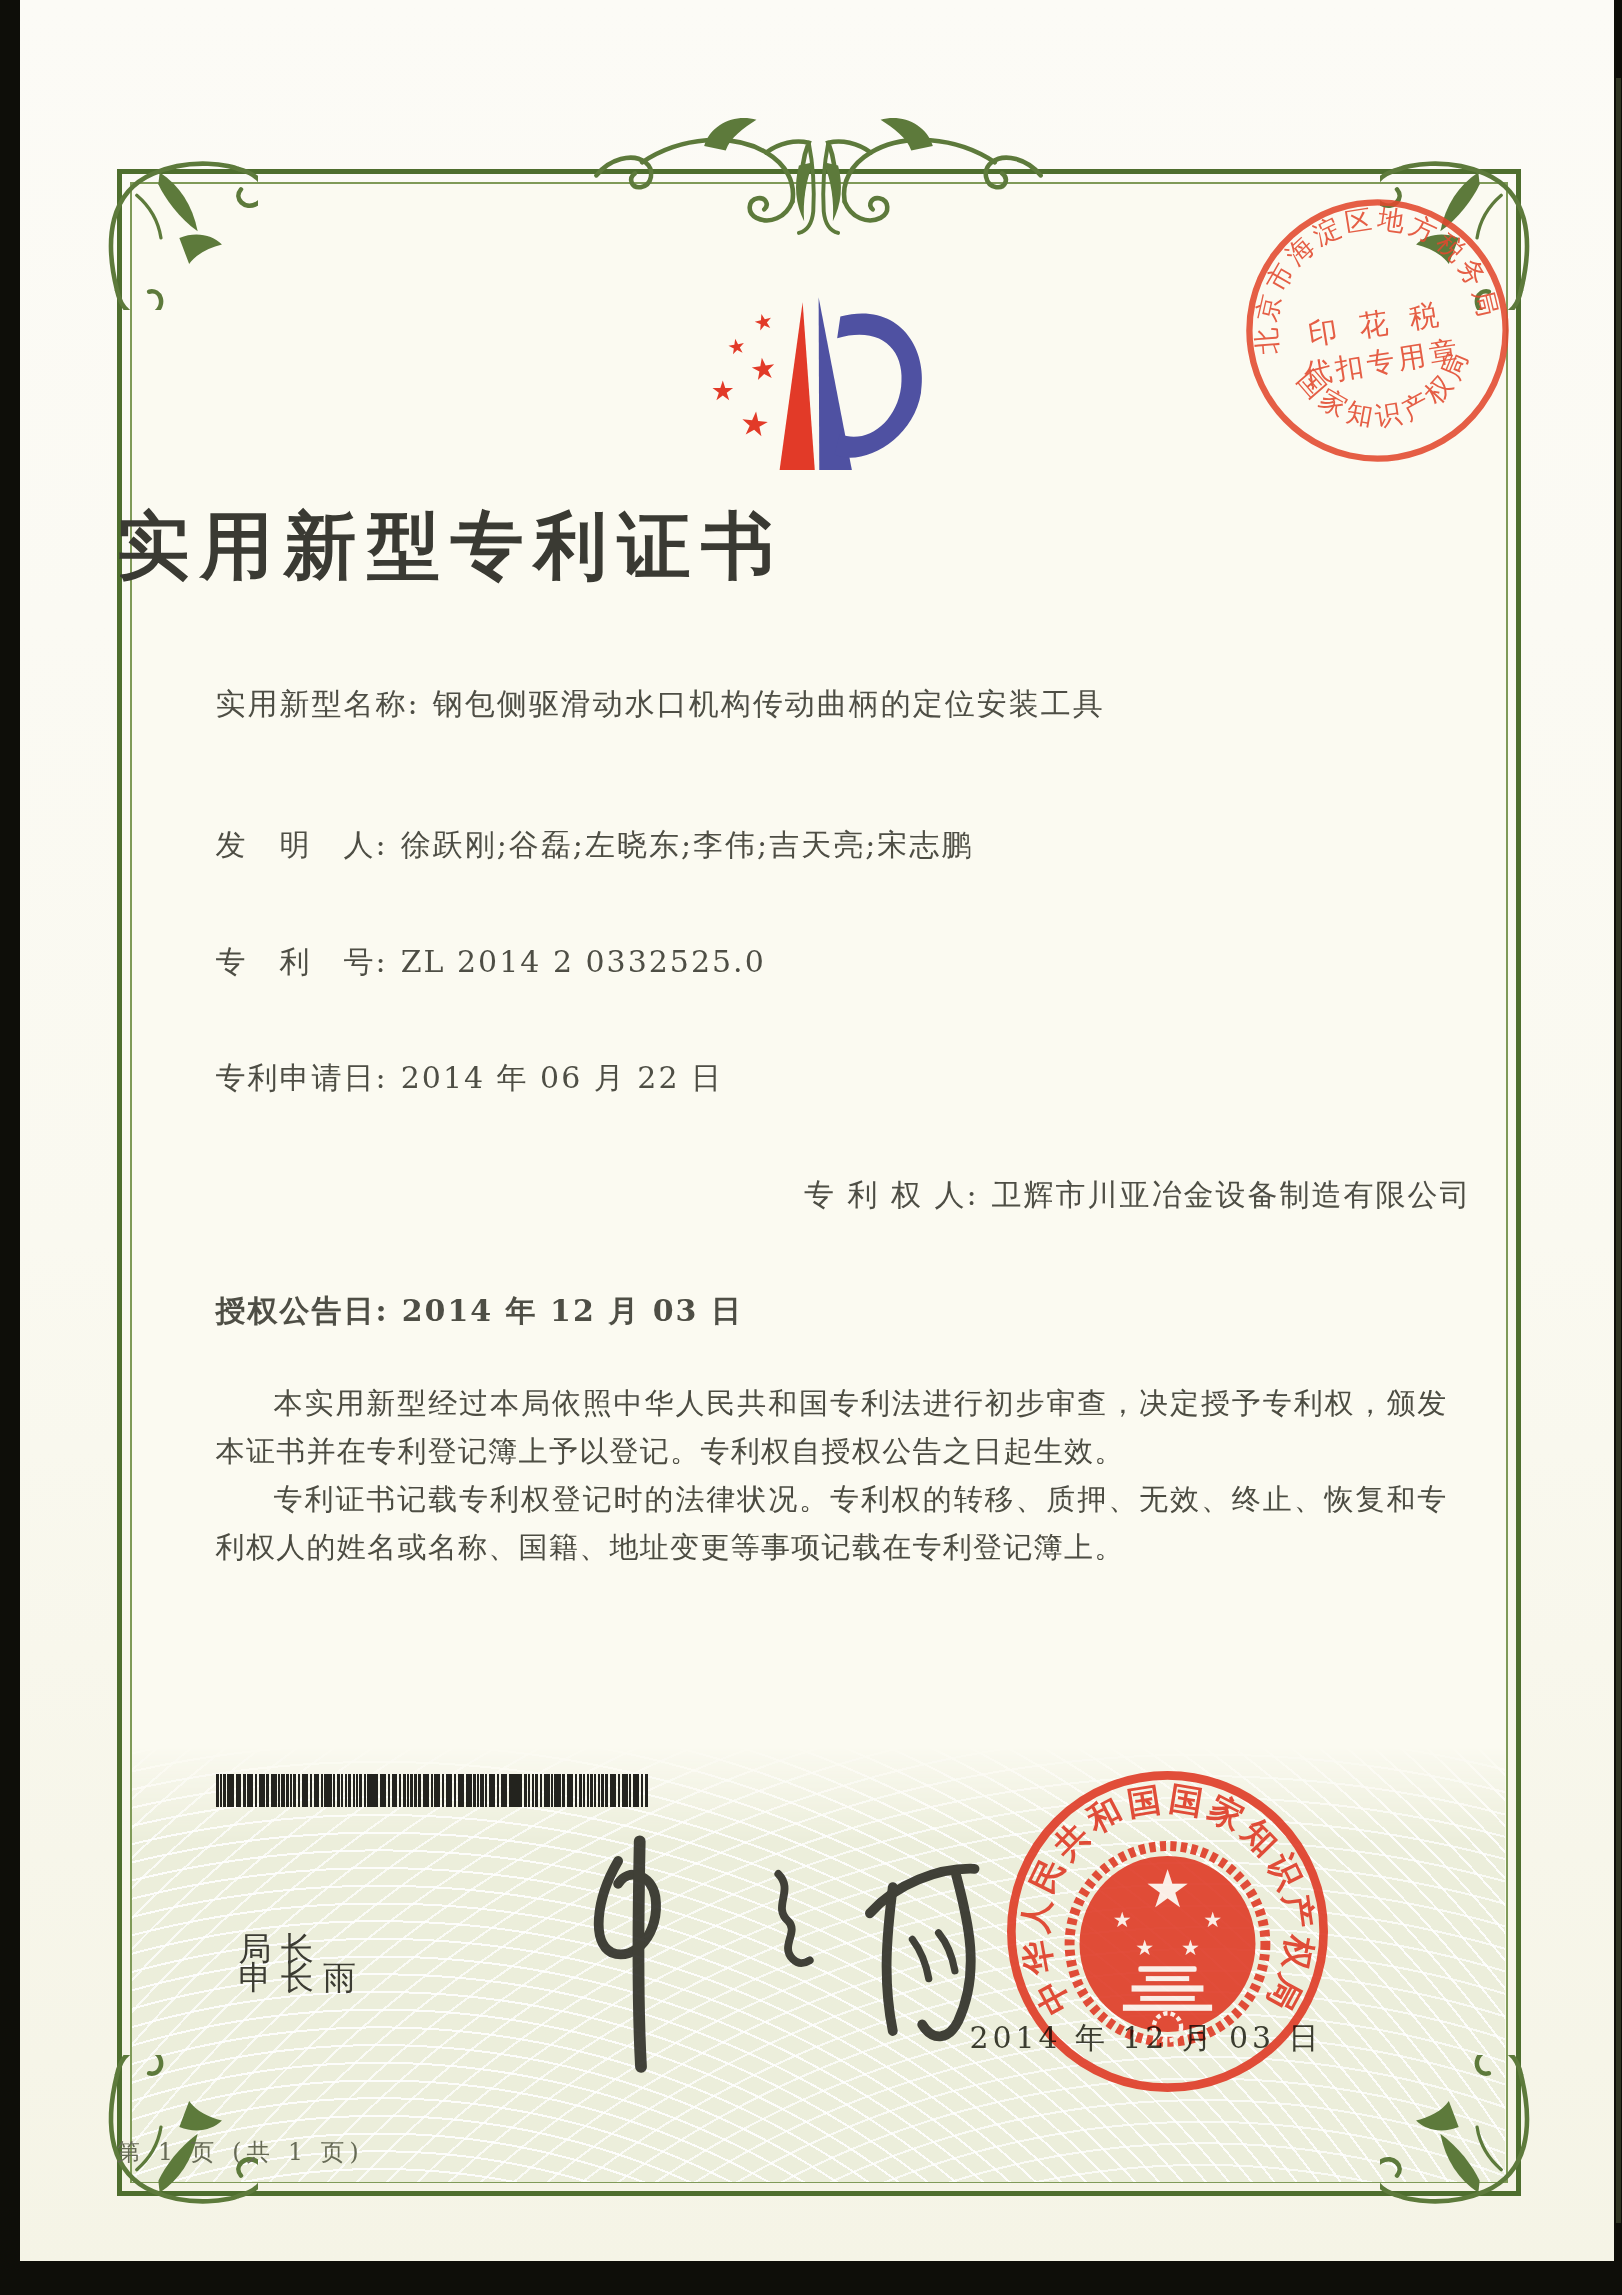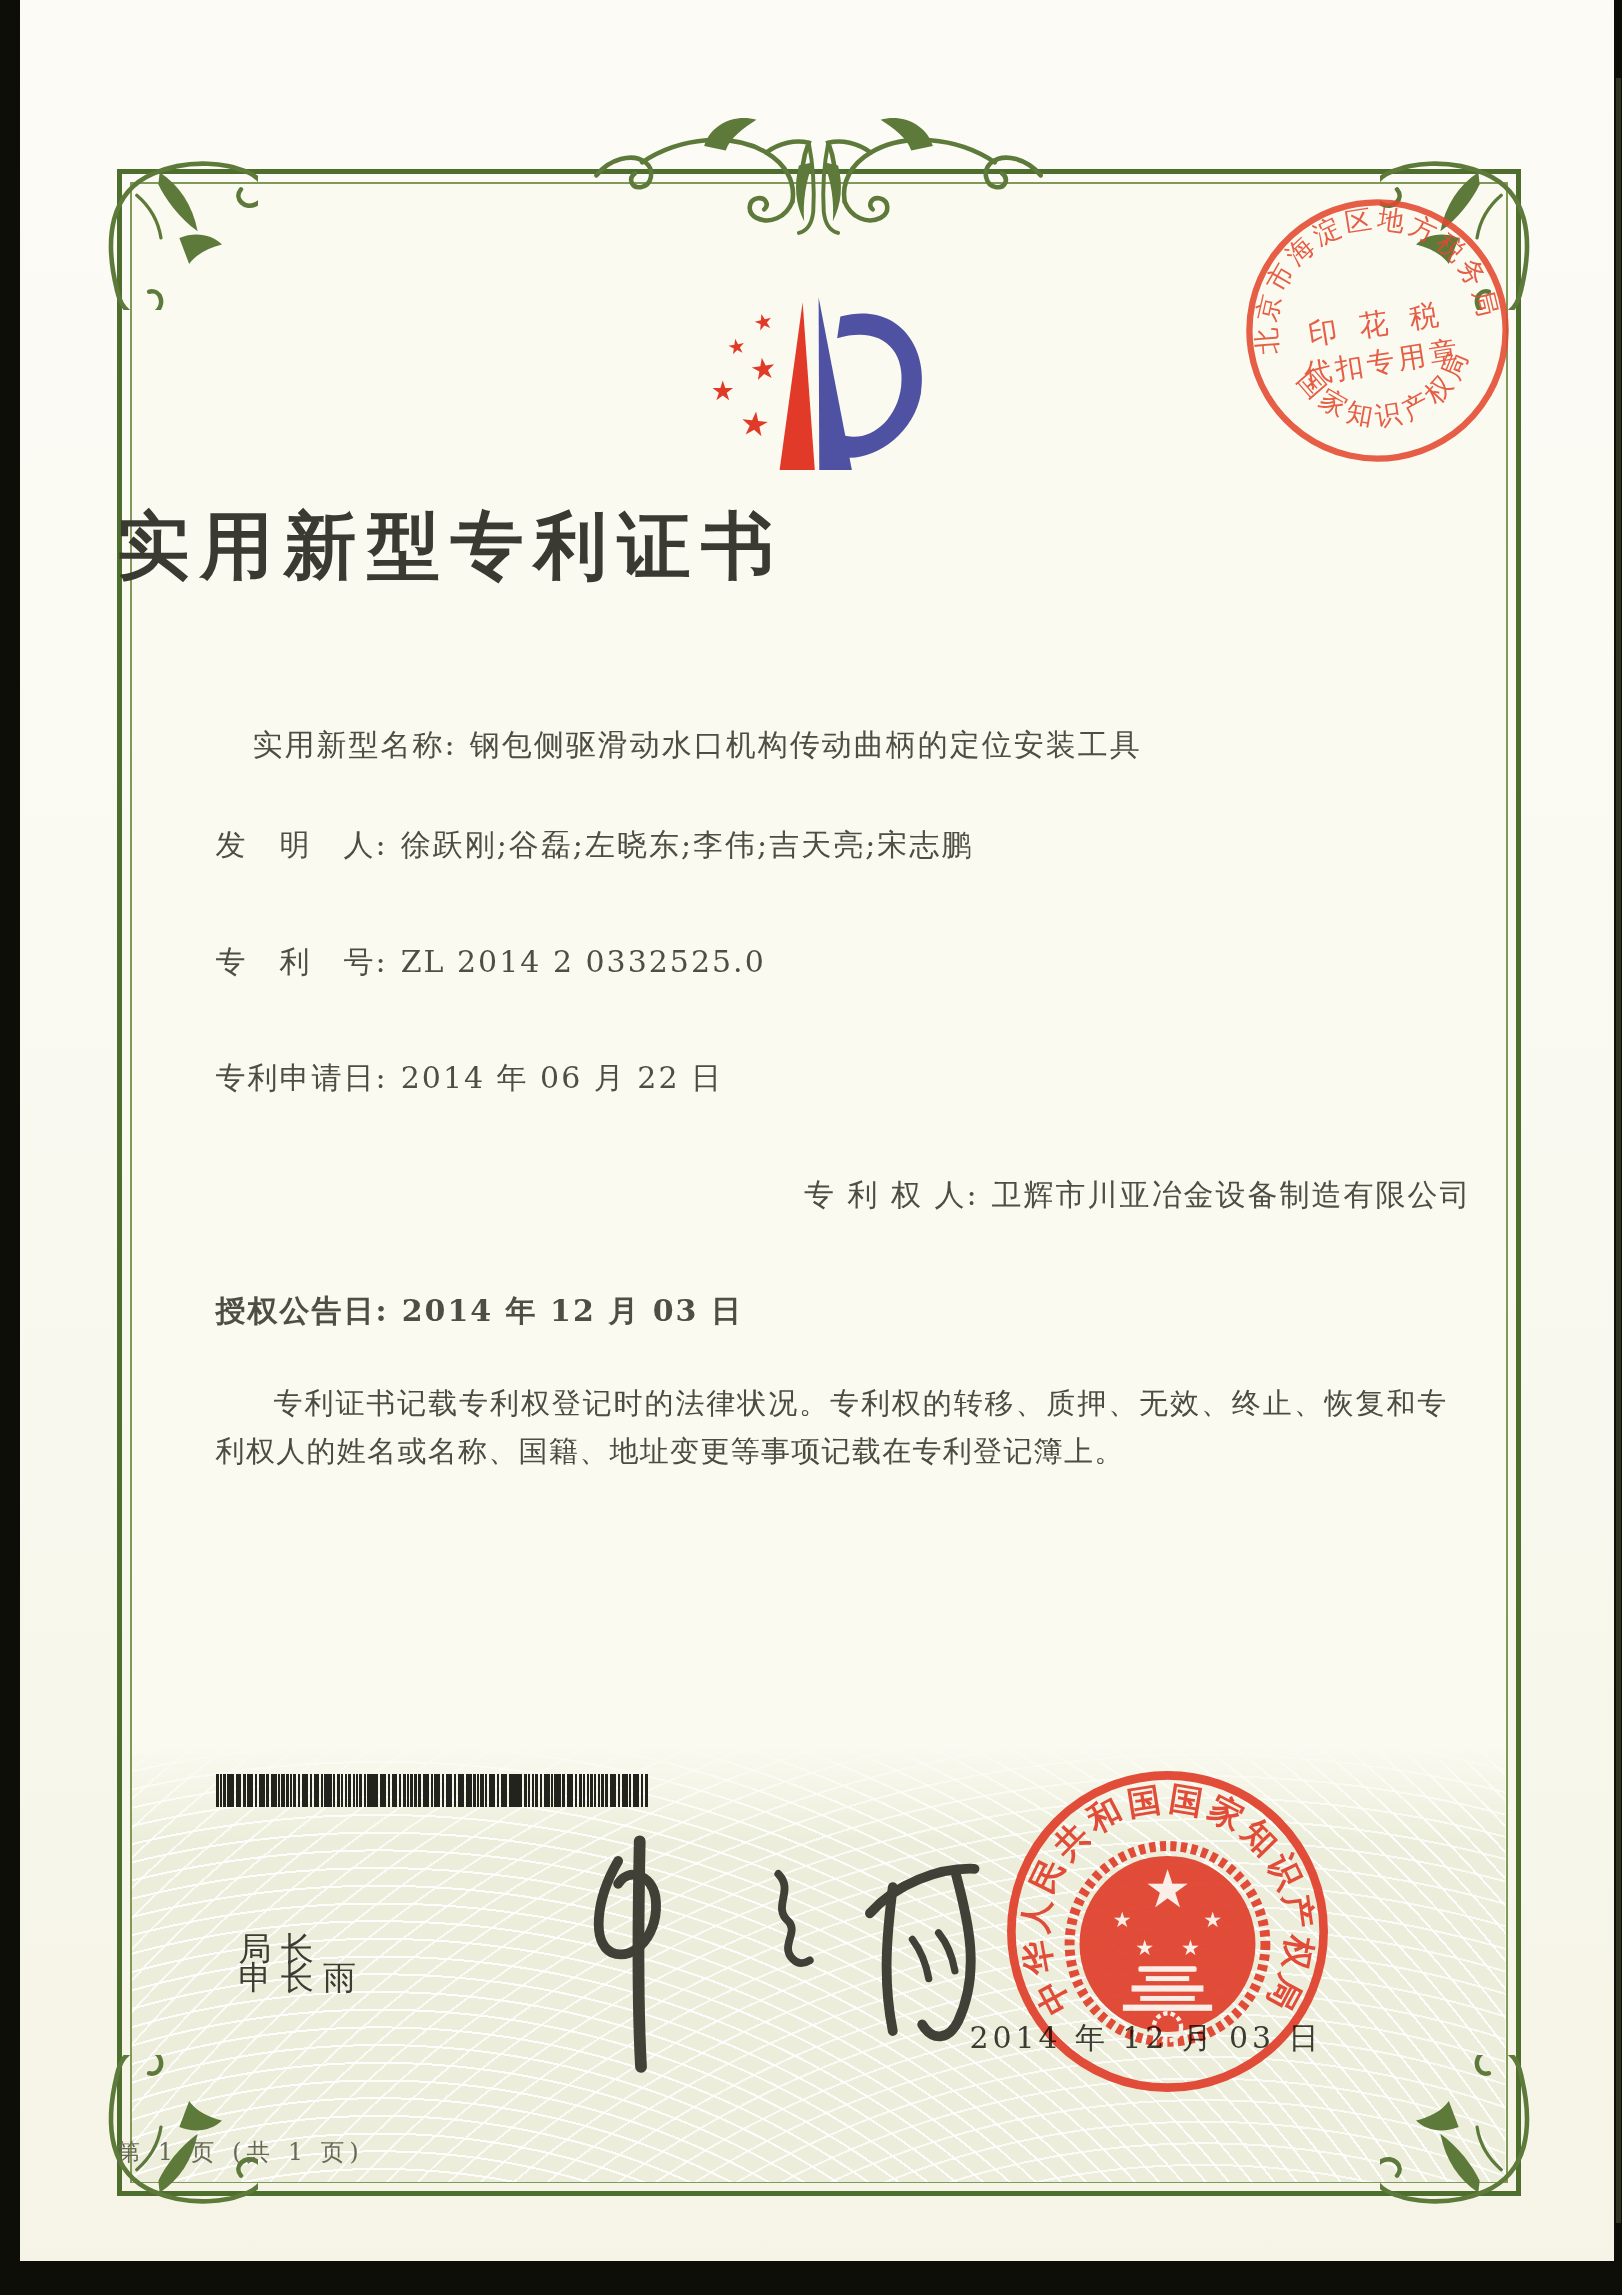--- a/index.html
+++ b/index.html
@@ -179,40 +179,41 @@
     </text>
     <text x="220" y="225" font-size="46" fill="#e2492e" text-anchor="middle" letter-spacing="10">印 花 税</text>
     <text x="220" y="285" font-size="44" fill="#e2492e" text-anchor="middle" letter-spacing="6">代扣专用章</text>
     <text font-size="42" fill="#e2492e" letter-spacing="8">
       <textPath href="#arcTaxBottom" startOffset="50%" text-anchor="middle">国家知识产权局</textPath>
     </text>
   </svg>
 
   <div class="doc-title">实用新型专利证书</div>
 
-  <div class="field-row" style="top:725px;margin-left:37px;">
+  <div class="field-row" style="top:684px;">
     <span class="lbl">实用新型名称:</span><span class="val">钢包侧驱滑动水口机构传动曲柄的定位安装工具</span>
   </div>
   <div class="field-row" style="top:825px;">
     <span class="lbl">发　明　人:</span><span class="val">徐跃刚;谷磊;左晓东;李伟;吉天亮;宋志鹏</span>
   </div>
   <div class="field-row" style="top:942px;">
     <span class="lbl">专　利　号:</span><span class="val">ZL 2014 2 0332525.0</span>
   </div>
   <div class="field-row" style="top:1058px;">
     <span class="lbl">专利申请日:</span><span class="val">2014 年 06 月 22 日</span>
   </div>
   <div class="field-row" style="top:1175px;text-align:right;">
     <span class="lbl">专 利 权 人:</span><span class="val">卫辉市川亚冶金设备制造有限公司</span>
   </div>
   <div class="field-row" style="top:1291px;font-weight:bold;">
     <span class="lbl">授权公告日:</span><span class="val">2014 年 12 月 03 日</span>
   </div>
 
   <div class="body-text">
+    <p>本实用新型经过本局依照中华人民共和国专利法进行初步审查，决定授予专利权，颁发本证书并在专利登记簿上予以登记。专利权自授权公告之日起生效。</p>
     <p>专利证书记载专利权登记时的法律状况。专利权的转移、质押、无效、终止、恢复和专利权人的姓名或名称、国籍、地址变更等事项记载在专利登记簿上。</p>
   </div>
 
   <div class="barcode"></div>
 
   <div class="sig-role">局长</div>
   <div class="sig-name">申长雨</div>
 
   <svg class="signature-svg" width="497" height="275" viewBox="0 0 760 420">
     <g stroke="#32322a" fill="none" stroke-linecap="round" opacity="0.92">

